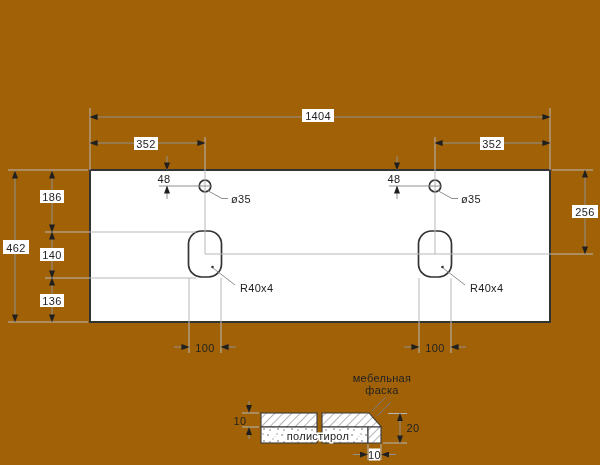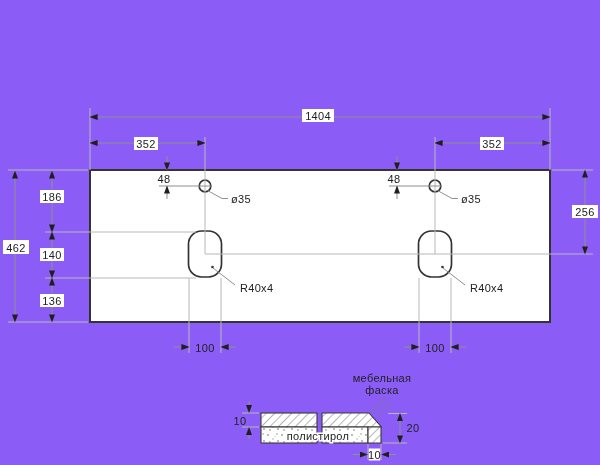--- a/index.html
+++ b/index.html
@@ -1,16 +1,16 @@
 <!DOCTYPE html>
 <html><head>
 <meta charset="utf-8">
 <style>
   html,body{margin:0;padding:0;background:#fff;}
-  .stage{position:relative;width:600px;height:465px;background:#8b5cf6;overflow:hidden;
+  .stage{position:relative;width:600px;height:465px;background:#a16207;overflow:hidden;
          font-family:"Liberation Sans", sans-serif;text-align:center;}
   svg{display:block;}
   text{font-family:"Liberation Sans", sans-serif;font-size:11px;fill:#222;letter-spacing:.3px;}
   .dim{stroke:#8f8f8f;stroke-width:1;fill:none;}
   .ext{stroke:#b8b8b8;stroke-width:1;fill:none;}
   .thick{stroke:#333;stroke-width:2;fill:#ffffff;}
   .shape{stroke:#333;stroke-width:1.7;fill:#ffffff;}
   .sec{stroke:#3a3a3a;stroke-width:1.1;}
   .halo{paint-order:stroke;stroke:#ffffff;stroke-width:3px;}
   .bg{fill:#ffffff;}

